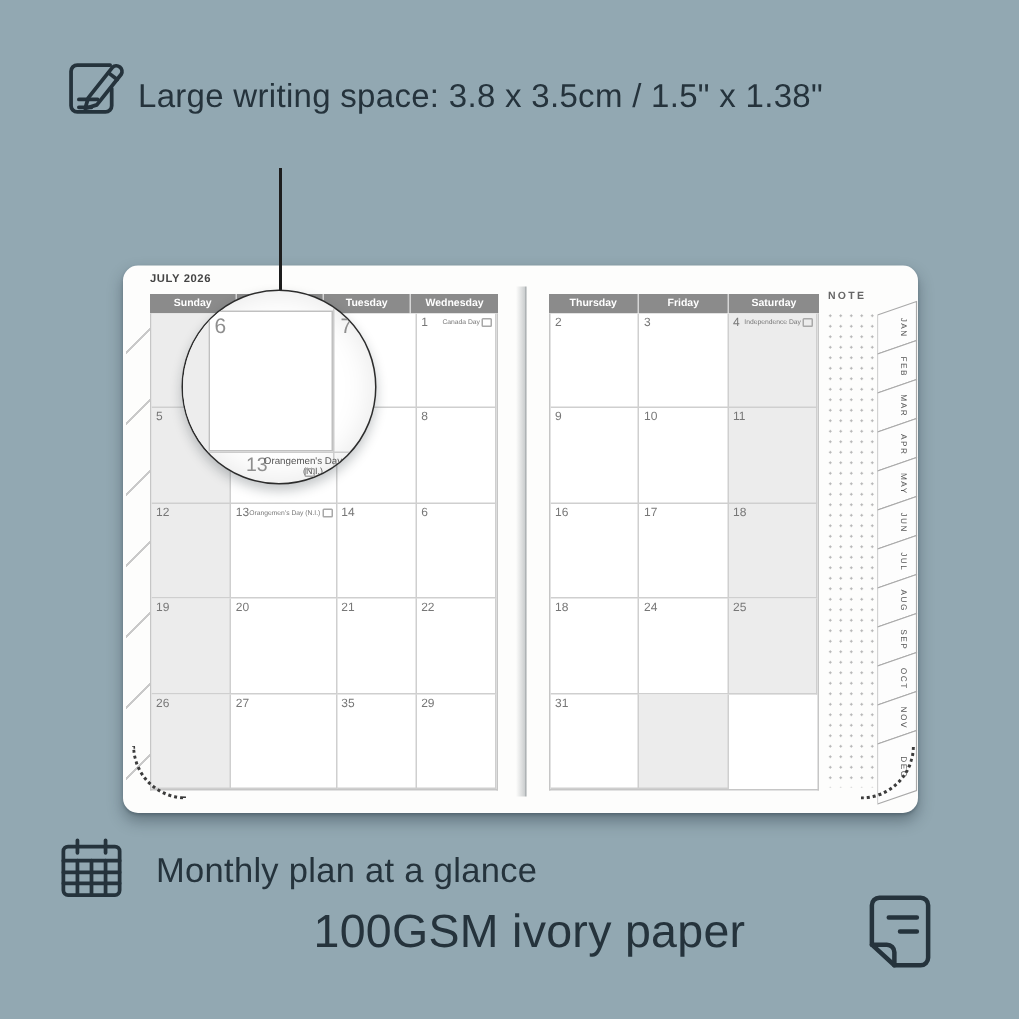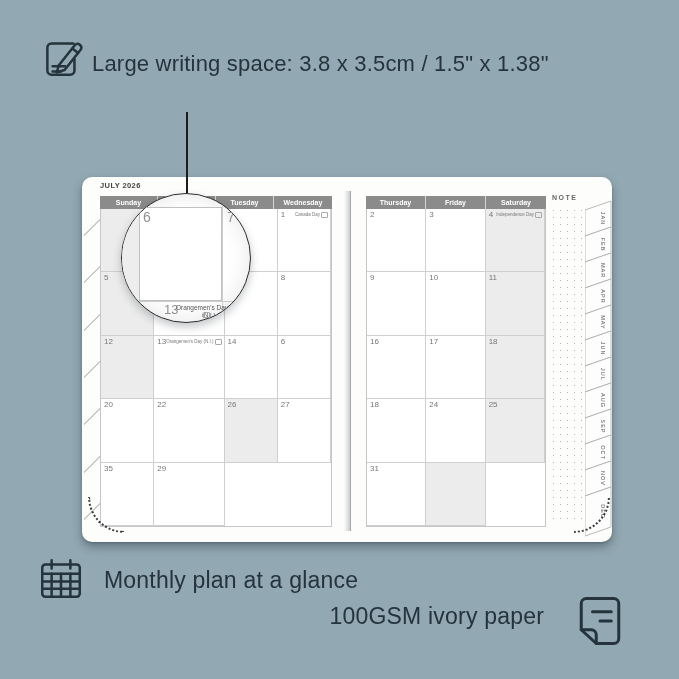--- a/index.html
+++ b/index.html
@@ -123,22 +123,28 @@
       <div class="cell">
         <span class="dayNum">13</span>
         <span class="holiday">Orangemen's Day (N.I.)<span class="hbox"></span></span>
       </div>
       <div class="cell">
         <span class="dayNum">14</span>
       </div>
       <div class="cell">
         <span class="dayNum">6</span>
       </div>
+      <div class="cell shaded">
+        <span class="dayNum">19</span>
+      </div>
       <div class="cell">
         <span class="dayNum">20</span>
+      </div>
+      <div class="cell">
+        <span class="dayNum">21</span>
       </div>
       <div class="cell">
         <span class="dayNum">22</span>
       </div>
       <div class="cell shaded">
         <span class="dayNum">26</span>
       </div>
       <div class="cell">
         <span class="dayNum">27</span>
       </div>
@@ -255,18 +261,18 @@
 
 <svg class="icon-svg" style="left:36px;top:555px" width="50" height="50" viewBox="0 0 48 48">
   <rect x="6" y="9" width="36" height="31" rx="3"></rect>
   <path d="M15 5 v8 M33 5 v8"></path>
   <path d="M6 18 H42"></path>
   <path d="M15 18 V40 M24 18 V40 M33 18 V40"></path>
   <path d="M6 25.5 H42 M6 32.5 H42"></path>
 </svg>
 <div class="anno" style="left:104px;top:567px;font-size:23px">Monthly plan at a glance</div>
 
-<div class="anno" style="left:196px;top:603px;width:348px;text-align:right;font-size:23px">100GSM ivory paper</div>
+<div class="anno" style="left:209px;top:603px;width:348px;font-size:31px">100GSM ivory paper</div>
 <svg class="icon-svg" style="left:570px;top:591px" width="60" height="60" viewBox="0 0 48 48">
   <path d="M13 6 h22 a4 4 0 0 1 4 4 v28 a4 4 0 0 1 -4 4 H21 L9 31 V10 a4 4 0 0 1 4 -4 z"></path>
   <path d="M9 31 h8 a4 4 0 0 1 4 4 v7"></path>
   <path d="M18 16.5 H33 M24 24 H33"></path>
 </svg>
 
 </body></html>

